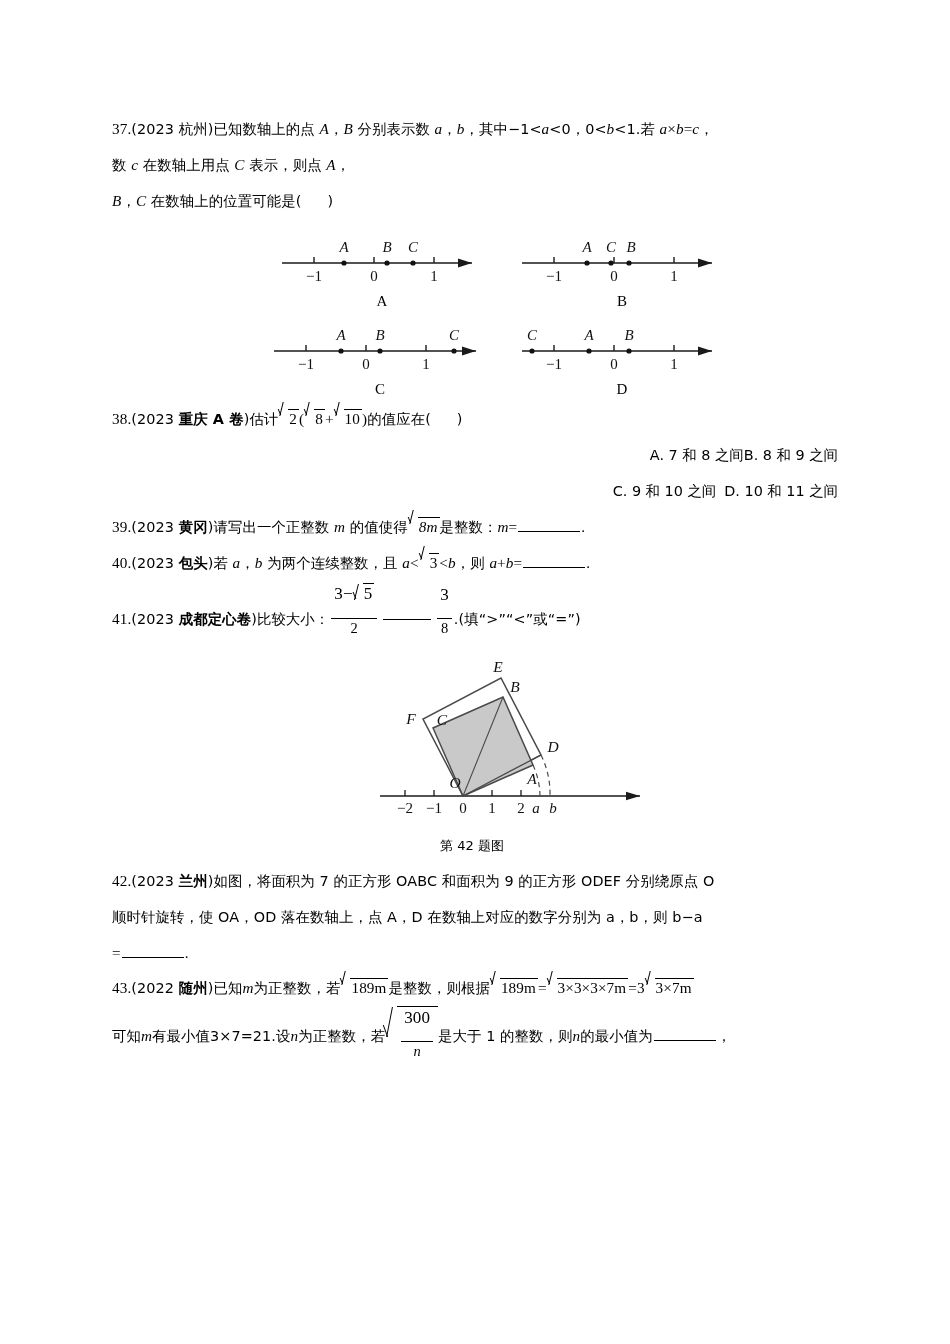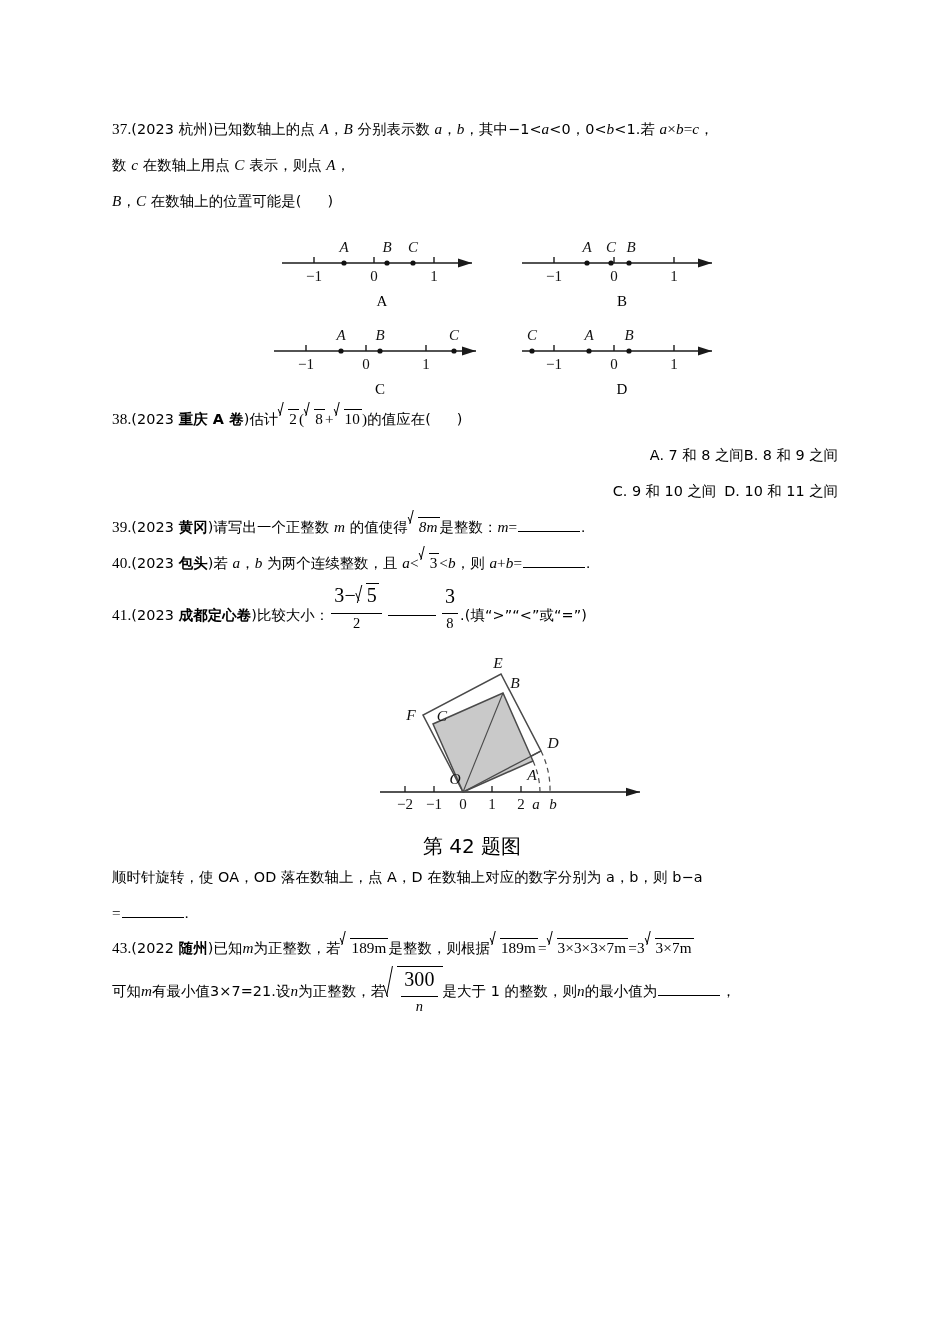--- a/index.html
+++ b/index.html
@@ -98,22 +98,22 @@
   .frac {
     display: inline-block;
     vertical-align: -0.55em;
     text-align: center;
     margin: 0 2px;
     line-height: 1.12;
   }
   .frac .numer {
     display: block;
     border-bottom: 1px solid #000;
-    padding: 0 3px 6px 3px;
-    font-size: 20px;
+    padding: 0 3px 14px 3px;
+    font-size: 17px;
   }
   .frac .denom {
     display: block;
     padding: 1px 3px 0 3px;
     font-size: 14.5px;
   }
 
   
   .sqrt-frac {
     display: inline-block;
@@ -172,21 +172,21 @@
   svg { display: block; }
 
   
   .fig42 {
     position: relative;
     margin-top: 12px;
     height: 196px;
   }
   .fig42-cap {
     text-align: center;
-    font-size: 20px;
+    font-size: 13px;
     margin-top: 2px;
   }
 </style>
 </head>
 <body>
 
 <div class="page">
 <div class="content">
 
   <div class="qblock">
@@ -337,20 +337,21 @@
       <text x="299" y="69" font-family="Liberation Serif, serif" font-size="15.5" font-style="italic" text-anchor="middle" fill="#111">F</text>
       <text x="330" y="70" font-family="Liberation Serif, serif" font-size="15.5" font-style="italic" text-anchor="middle" fill="#111">C</text>
       <text x="441" y="97" font-family="Liberation Serif, serif" font-size="15.5" font-style="italic" text-anchor="middle" fill="#111">D</text>
       <text x="343" y="133" font-family="Liberation Serif, serif" font-size="15.5" font-style="italic" text-anchor="middle" fill="#111">O</text>
       <text x="420" y="129" font-family="Liberation Serif, serif" font-size="15.5" font-style="italic" text-anchor="middle" fill="#111">A</text>
     </svg>
     <div class="fig42-cap cn" style="margin-left:-6px">第 42 题图</div>
   </div>
 
   <div class="qblock" style="margin-top:12px">
+    <div class="qline"><span class="num">42.</span><span class="cn">(2023 </span><span class="cn bold">兰州</span><span class="cn">)</span><span class="cn">如图，将面积为 7 的正方形 OABC 和面积为 9 的正方形 ODEF 分别绕原点 O</span></div>
     <div class="qline"><span class="cn">顺时针旋转，使 OA，OD 落在数轴上，点 A，D 在数轴上对应的数字分别为 a，b，则 b−a</span></div>
     <div class="qline"><span class="num">=</span><span class="blank"></span><span class="num">.</span></div>
   </div>
 
   <div class="qblock">
     <div class="qline"><span class="num">43.</span><span class="cn">(2022 </span><span class="cn bold">随州</span><span class="cn">)</span><span class="cn">已知</span><span class="ital">m</span><span class="cn">为正整数，若</span><span class="sqrt"><span class="rad-body">189m</span></span><span class="cn">是整数，则根据</span><span class="sqrt"><span class="rad-body">189m</span></span><span class="num">=</span><span class="sqrt"><span class="rad-body">3×3×3×7m</span></span><span class="num">=3</span><span class="sqrt"><span class="rad-body">3×7m</span></span></div>
 
     <div class="qline" style="line-height:50px"><span class="cn">可知</span><span class="ital">m</span><span class="cn">有最小值3×7=21.设</span><span class="ital">n</span><span class="cn">为正整数，若</span><span class="sqrt-frac"><span class="rad-body"><span class="frac" style="vertical-align:-0.5em"><span class="numer">300</span><span class="denom ital">n</span></span></span></span><span class="cn">是大于 1 的整数，则</span><span class="ital">n</span><span class="cn">的最小值为</span><span class="blank"></span><span class="cn">，</span></div>
 
   </div>

